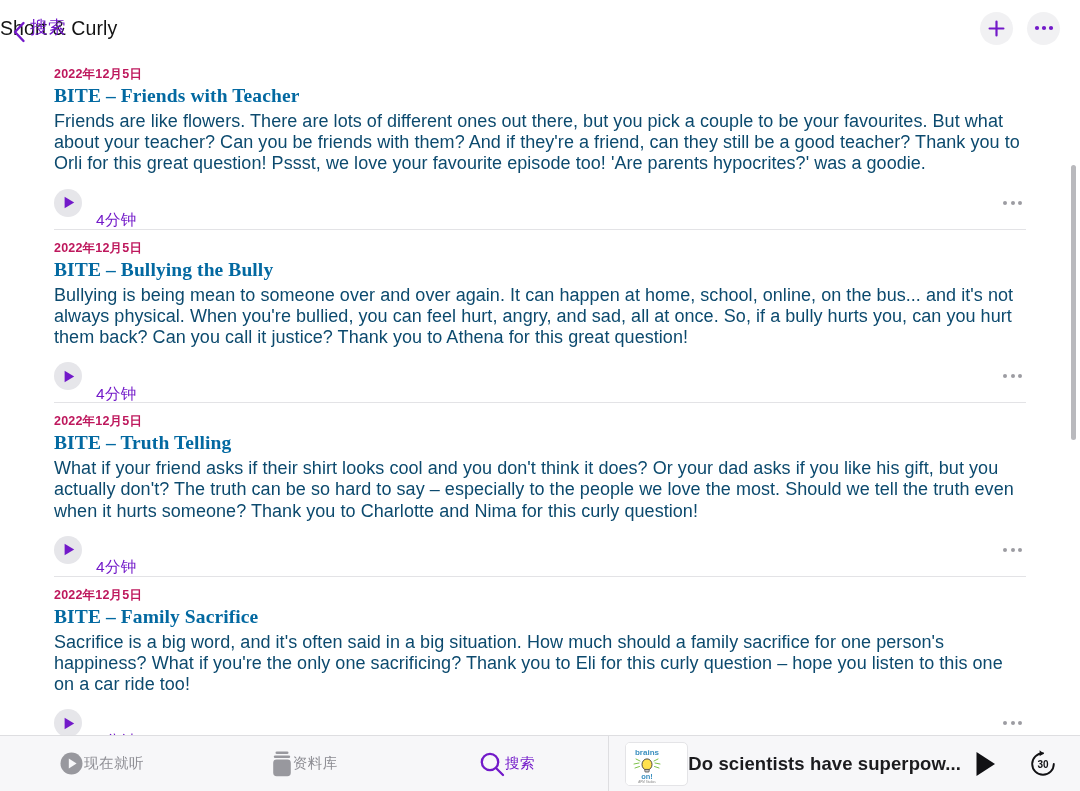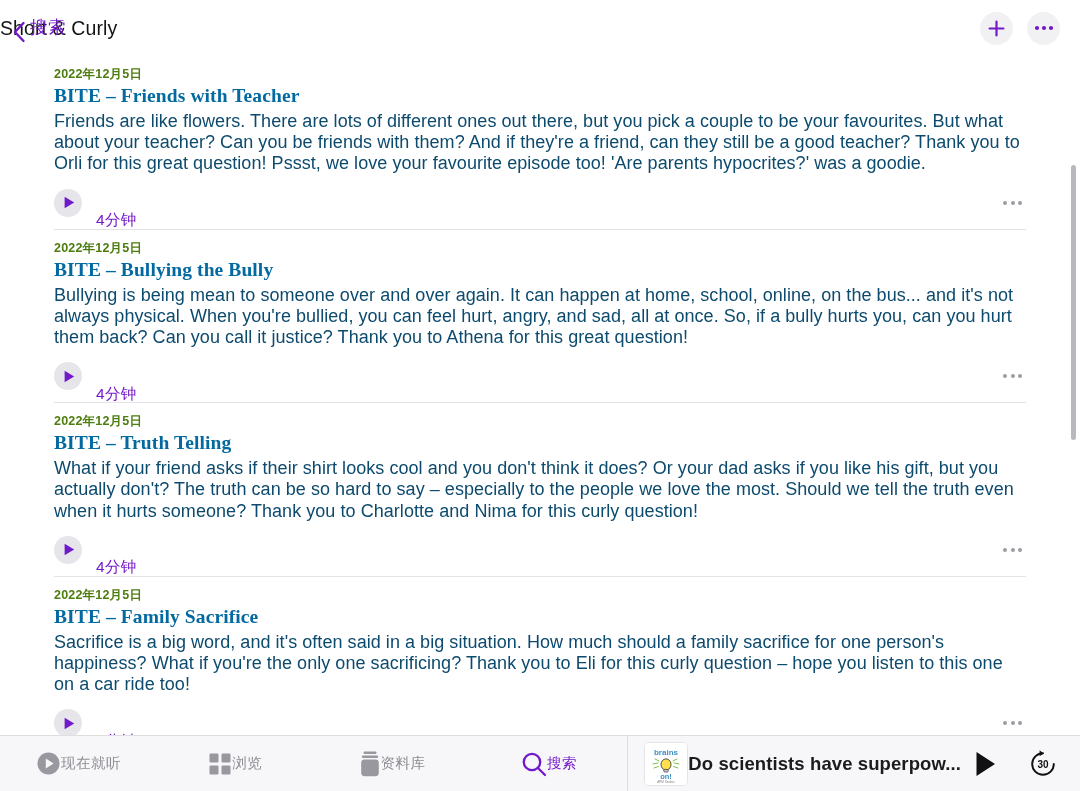--- a/index.html
+++ b/index.html
@@ -92,21 +92,21 @@
   .list {
     padding: 0;
   }
   .ep {
     padding: 10px 54px 0 54px;
     position: relative;
   }
   .ep-date {
     font-size: 12.5px;
     font-weight: bold;
-    color: #4d7c0f;
+    color: #be185d;
     letter-spacing: .2px;
     line-height: 16px;
     margin-bottom: 1px;
   }
   .ep-title {
     font-size: 19.5px;
     font-weight: bold;
     color: #0369a1;
     line-height: 25px;
     letter-spacing: .1px;
@@ -216,21 +216,21 @@
   .tab svg { display:block; }
 
   .miniplayer {
     flex: 1;
     display: flex;
     align-items: center;
     background: #f7f7f9;
     padding: 0 22px 0 16px;
   }
   .art {
-    width: 44px; height: 44px;
+    width: 63px; height: 44px;
     border-radius: 5px;
     background: #ffffff;
     border: 1px solid #e4e4e7;
     position: relative;
     overflow: hidden;
     flex: 0 0 auto;
   }
   .art svg { display:block; }
   .mini-title {
     flex: 1;
@@ -396,31 +396,20 @@
       <div class="tab">
         <span>
           <svg width="25" height="25" viewBox="0 0 25 25">
             <circle cx="12.5" cy="12.5" r="11" fill="#98989e"></circle>
             <path d="M9.8 7.6 L17.6 12.5 L9.8 17.4 Z" fill="#f7f7f9"></path>
           </svg>
         </span>
         <span class="tab-label">现在就听</span>
       </div>
 
-      <div class="tab">
-        <span>
-          <svg width="24" height="24" viewBox="0 0 24 24">
-            <rect x="1.5" y="1.5" width="9" height="9" rx="1.3" fill="#98989e"></rect>
-            <rect x="13.5" y="1.5" width="9" height="9" rx="1.3" fill="#98989e"></rect>
-            <rect x="1.5" y="13.5" width="9" height="9" rx="1.3" fill="#98989e"></rect>
-            <rect x="13.5" y="13.5" width="9" height="9" rx="1.3" fill="#98989e"></rect>
-          </svg>
-        </span>
-        <span class="tab-label">浏览</span>
-      </div>
 
       <div class="tab">
         <span>
           <svg width="22" height="26" viewBox="0 0 22 26">
             <rect x="4.5" y="0.5" width="13" height="2.6" rx="1.3" fill="#98989e"></rect>
             <rect x="2.8" y="4.4" width="16.4" height="2.6" rx="1.3" fill="#98989e"></rect>
             <rect x="2.2" y="8.6" width="17.6" height="16.6" rx="3.4" fill="#98989e"></rect>
           </svg>
         </span>
         <span class="tab-label">资料库</span>

